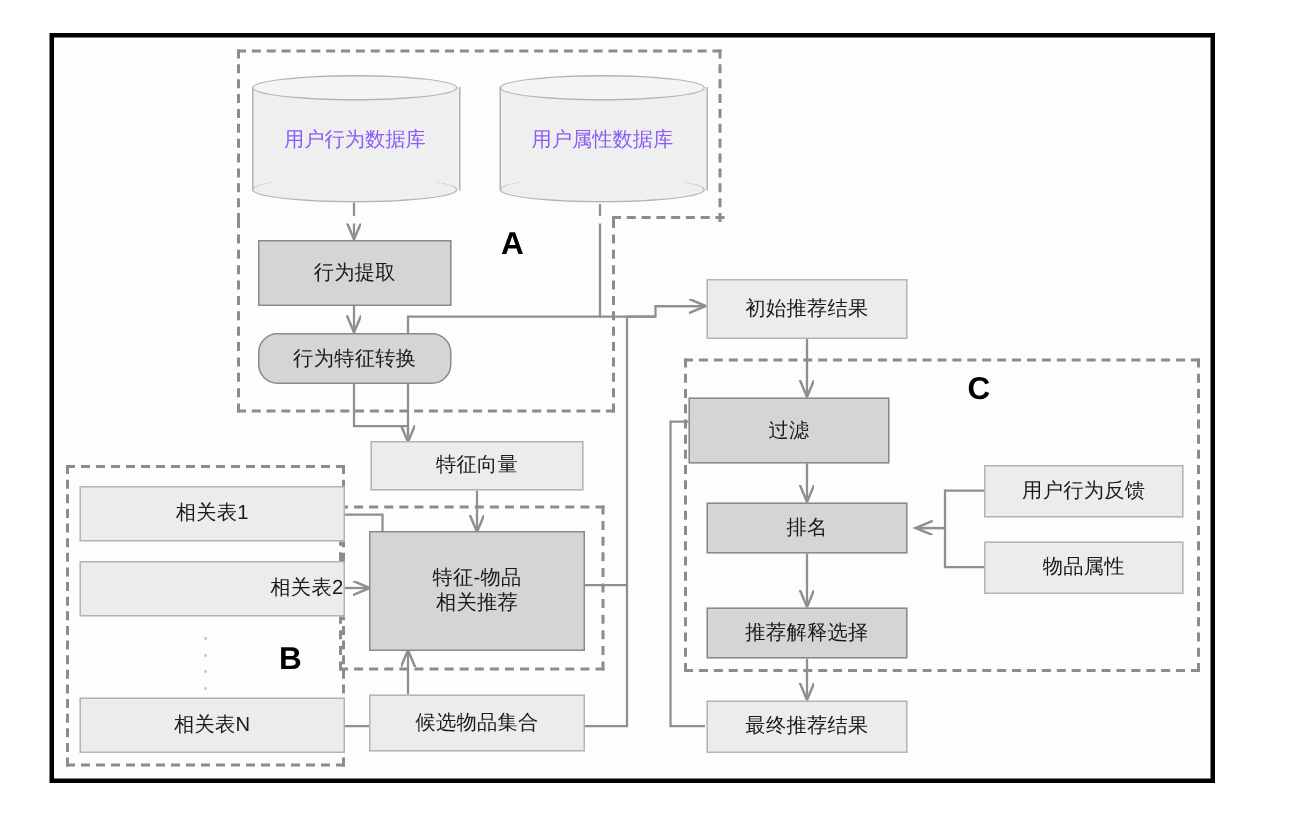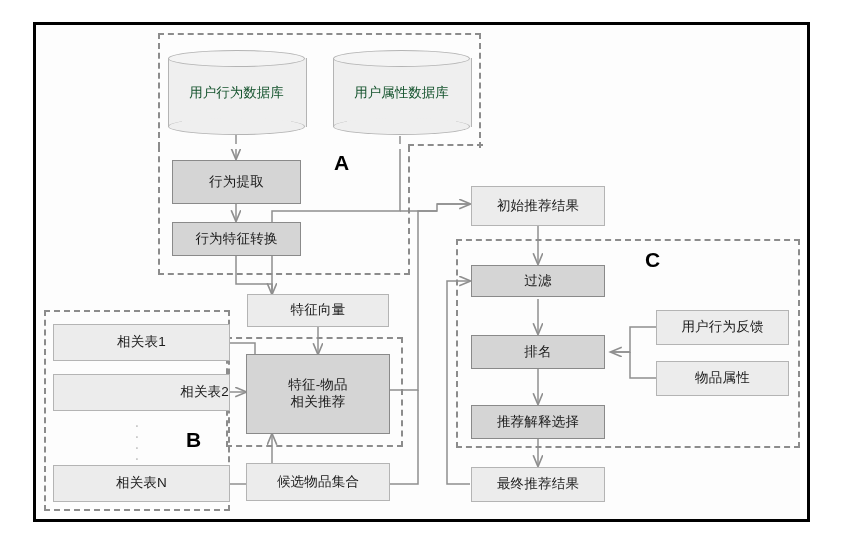--- a/index.html
+++ b/index.html
@@ -5,21 +5,21 @@
   html,body{margin:0;padding:0;background:#fff;}
   body{width:863px;height:542px;font-family:"Liberation Sans","DejaVu Sans",sans-serif;}
   #stage{position:relative;width:863px;height:542px;overflow:hidden;background:#fff;}
   #frame{position:absolute;left:33px;top:22px;width:777px;height:500px;border:3px solid #000;box-sizing:border-box;background:#fdfdfd;}
   svg.edges{position:absolute;left:0;top:0;width:863px;height:542px;pointer-events:none;}
   .node{position:absolute;box-sizing:border-box;display:flex;align-items:center;justify-content:center;text-align:center;
         font-size:13.5px;color:#1a1a1a;line-height:1.25;letter-spacing:.2px;}
   .proc{background:#d5d5d5;border:1.6px solid #8a8a8a;}
   .data{background:#ececec;border:1.3px solid #b4b4b4;}
   .cyl{position:absolute;box-sizing:border-box;display:flex;align-items:center;justify-content:center;
-       font-size:13.5px;color:#14532d;}
+       font-size:13.5px;color:#8b5cf6;}
   .cyl .cylbody{position:absolute;left:0;top:8px;width:100%;height:calc(100% - 16px);background:#efefef;
        border-left:1.3px solid #b4b4b4;border-right:1.3px solid #b4b4b4;}
   .cyl .cyltop{position:absolute;left:0;top:0;width:100%;height:17px;border-radius:50%/50%;
        background:#f4f4f4;border:1.3px solid #b4b4b4;box-sizing:border-box;}
   .cyl .cylbot{position:absolute;left:0;bottom:0;width:100%;height:17px;border-radius:50%/50%;
        background:#efefef;border:1.3px solid #b4b4b4;box-sizing:border-box;border-top:none;}
   .cyl .cyllabel{position:relative;z-index:3;}
   .dashbox{position:absolute;box-sizing:border-box;border:2.2px dashed #8c8c8c;background:transparent;}
   .grouplabel{position:absolute;font-size:21px;font-weight:bold;color:#000;font-family:"Liberation Sans",sans-serif;}
   .vdots{position:absolute;width:2px;color:#bdbdbd;font-size:11px;line-height:5px;text-align:center;letter-spacing:0;}
@@ -103,21 +103,21 @@
     <div class="cylbody"></div>
     <div class="cylbot"></div>
     <div class="cyltop"></div>
     <div class="cyllabel">用户属性数据库</div>
   </div>
 
   <div class="node proc" style="left:172px;top:160px;width:129px;height:44px;">
     <span>行为提取</span>
   </div>
 
-  <div class="node proc" style="left:172px;top:222px;width:129px;height:34px;">
+  <div class="node proc" style="left:172px;top:222px;width:129px;height:34px;border-radius:13px;">
     <span>行为特征转换</span>
   </div>
 
   <div class="node data" style="left:247px;top:294px;width:142px;height:33px;">
     <span>特征向量</span>
   </div>
 
   <div class="node data" style="left:53px;top:324px;width:177px;height:37px;">
     <span>相关表1</span>
   </div>
@@ -143,21 +143,21 @@
   </div>
 
   <div class="node data" style="left:246px;top:463px;width:144px;height:38px;text-align:center;">
     <span>候选物品集合</span>
   </div>
 
   <div class="node data" style="left:471px;top:186px;width:134px;height:40px;">
     <span>初始推荐结果</span>
   </div>
 
-  <div class="node proc" style="left:471px;top:265px;width:134px;height:32px;">
+  <div class="node proc" style="left:459px;top:265px;width:134px;height:44px;">
     <span>过滤</span>
   </div>
 
   <div class="node proc" style="left:471px;top:335px;width:134px;height:34px;">
     <span>排名</span>
   </div>
 
   <div class="node proc" style="left:471px;top:405px;width:134px;height:34px;">
     <span>推荐解释选择</span>
   </div>

